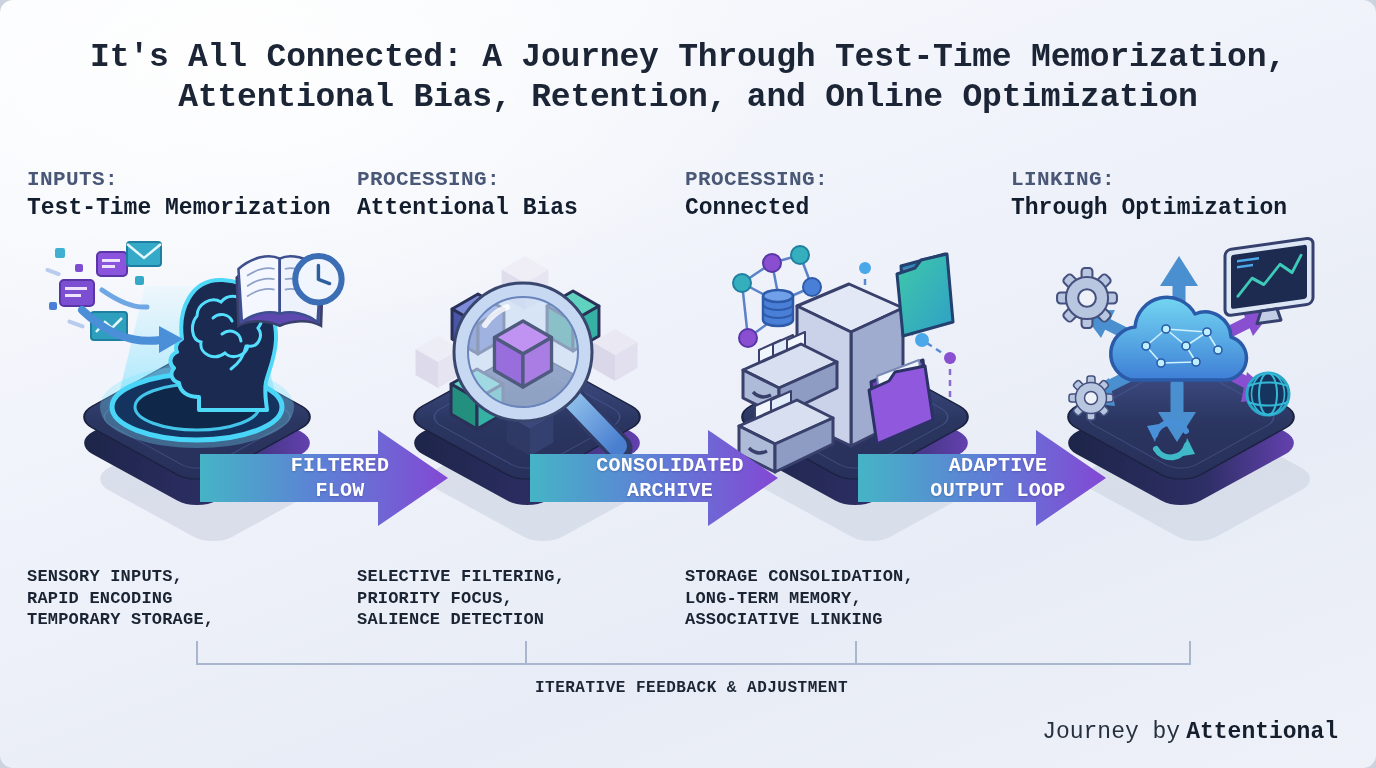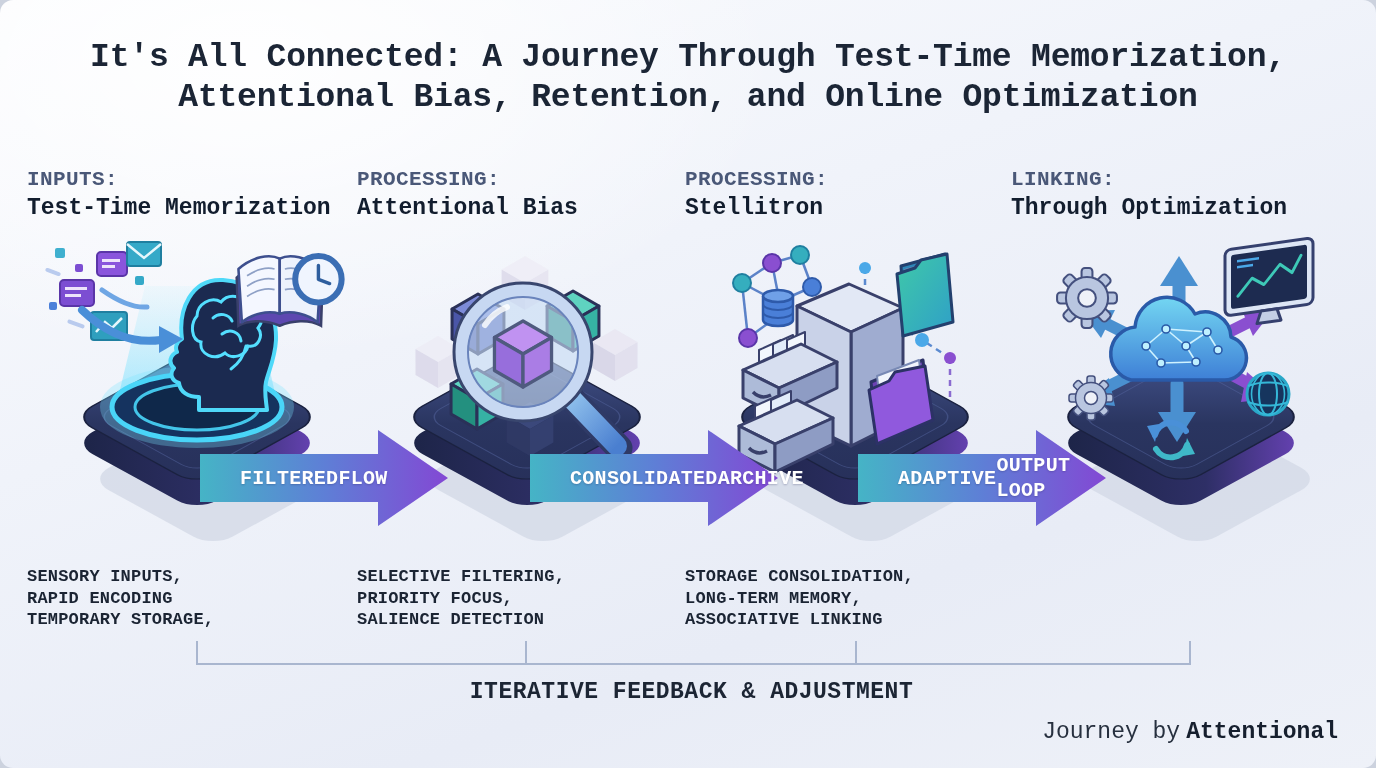--- a/index.html
+++ b/index.html
@@ -14,29 +14,29 @@
   .title{position:absolute; top:38px; left:0; right:0; text-align:center;
     font-size:33px; line-height:40px; font-weight:700; color:#1b2535; letter-spacing:-.2px;}
   .stage{position:absolute; top:168px; width:340px; height:540px; text-align:left;}
   .stage .kind{font-size:21px; font-weight:700; color:#4a5878; letter-spacing:.4px;}
   .stage .name{font-size:23px; font-weight:700; color:#121d2e; margin-top:4px;}
   .stage svg.illus{position:absolute; top:54px; left:0;}
   .stage .desc{position:absolute; top:398px; left:0; width:340px;
     font-size:17px; line-height:21.5px; font-weight:600; color:#1b2433; letter-spacing:.2px;}
   .flow-arrow{position:absolute; top:424px; width:250px; height:108px;}
   .flow-arrow .arrow-label{position:absolute; left:40px; right:10px; top:0; bottom:0;
-    display:flex; flex-direction:row; align-items:center; 
+    display:flex; flex-direction:column; align-items:center; justify-content:center;
     color:#ffffff; font-size:20px; line-height:25px; font-weight:700; letter-spacing:.3px;
     text-shadow:0 1px 2px rgba(30,30,80,.25);}
   .bracket{position:absolute; top:641px; left:196px; width:991px; height:22px;
     border-left:2px solid #a9b6cf; border-right:2px solid #a9b6cf; border-bottom:2px solid #a9b6cf;}
   .bracket .tick{position:absolute; top:0; width:2px; height:22px; background:#a9b6cf;}
   .bracket .tick.t1{left:327px;} .bracket .tick.t2{left:657px;}
   .feedback{position:absolute; top:679px; left:196px; width:991px; text-align:center;
-    font-size:23px; font-weight:700; color:#1c2534; letter-spacing:.5px;}
+    font-size:16px; font-weight:700; color:#1c2534; letter-spacing:.5px;}
   .credit{position:absolute; top:719px; right:38px; font-size:23px; color:#27303f;}
   .credit .brand{font-weight:700; color:#161f2e; margin-left:6px;}
   svg{display:block;}
 </style>
 </head>
 <body>
 
 <div class="page">
 
   <svg width="0" height="0" style="position:absolute" aria-hidden="true">
@@ -208,21 +208,21 @@
     </svg>
     <div class="desc">
       <div>SELECTIVE FILTERING,</div>
       <div>PRIORITY FOCUS,</div>
       <div>SALIENCE DETECTION</div>
     </div>
   </div>
 
   <div class="stage" style="left:685px">
     <div class="kind">PROCESSING:</div>
-    <div class="name">Stellitron</div>
+    <div class="name">Connected</div>
     <svg class="illus" width="340" height="330" viewBox="0 0 340 330">
       <use href="#platform" transform="translate(170,195)"></use>
       <g>
         <g stroke="#5B82C8" stroke-width="2.5">
           <line x1="57" y1="61" x2="87" y2="41"></line>
             <line x1="87" y1="41" x2="115" y2="33"></line>
           <line x1="115" y1="33" x2="127" y2="65"></line>
             <line x1="57" y1="61" x2="93" y2="80"></line>
           <line x1="127" y1="65" x2="93" y2="80"></line>
             <line x1="57" y1="61" x2="63" y2="116"></line>

